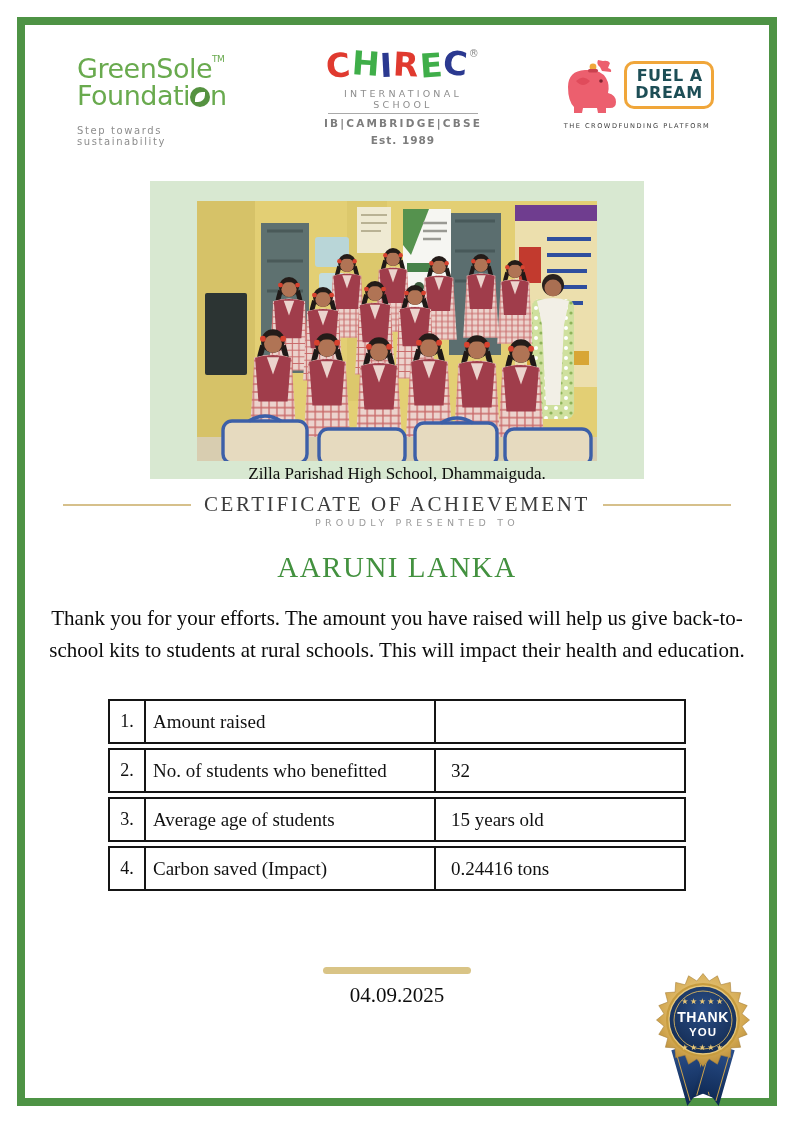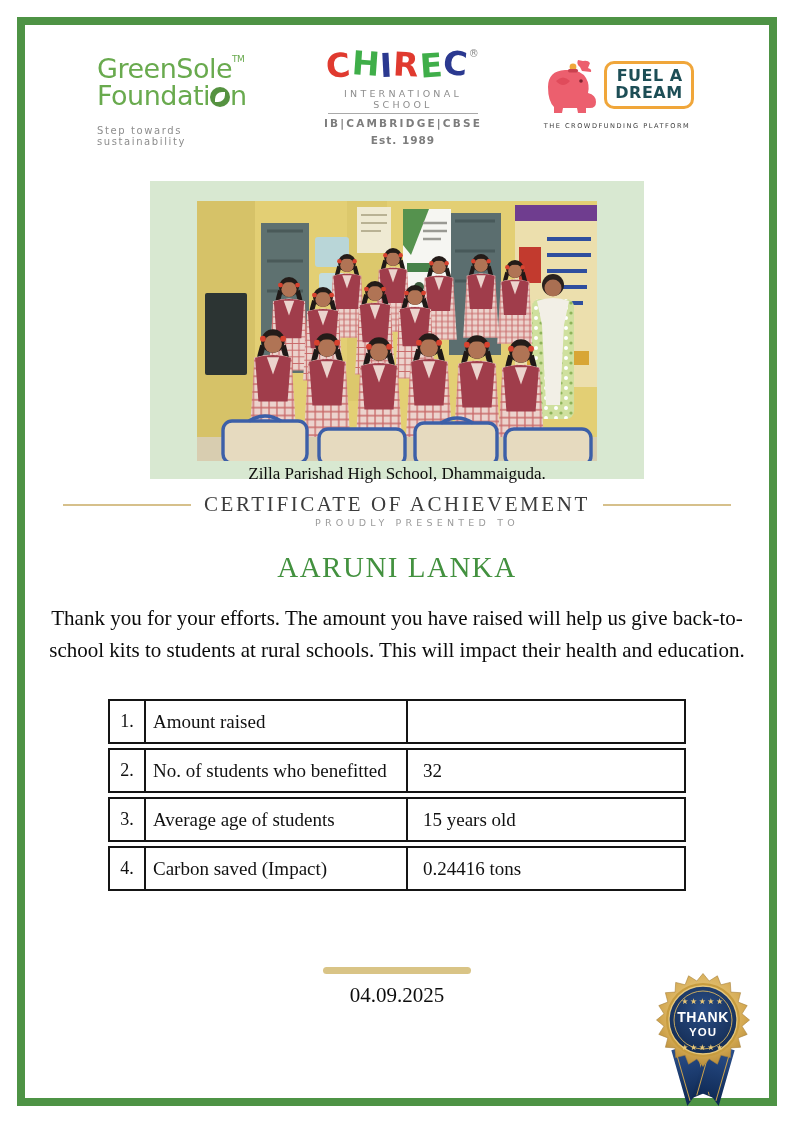--- a/index.html
+++ b/index.html
@@ -9,21 +9,21 @@
     background:#ffffff; overflow:hidden;
     font-family:"Liberation Serif", serif; color:#111;
   }
   .frame {
     position:absolute; left:17px; top:17px; right:17px; bottom:17px;
     border:8px solid #4e9345; z-index:1;
   }
   .content { position:absolute; left:25px; top:25px; right:25px; bottom:25px; text-align:center; z-index:2; }
 
   
-  .logos { margin-top:24px; display:flex; justify-content:center; align-items:flex-start; gap:44px; }
+  .logos { margin-top:24px; display:flex; justify-content:center; align-items:flex-start; gap:64px; }
   .logo-greensole { width:172px; text-align:left; padding-top:6px; }
   .gs-line { font-family:"DejaVu Sans", sans-serif; color:#69aa4e; font-size:27px; line-height:1.0; letter-spacing:-0.5px; }
   .gs-tm { font-size:9px; vertical-align:top; color:#69aa4e; }
   .gs-o { display:inline-block; width:20px; height:20px; background:#559240; border-radius:50%; position:relative; vertical-align:-2px; }
   .gs-o::after { content:""; position:absolute; left:5px; top:5px; width:10px; height:10px; background:#ffffff; border-radius:70% 0 70% 0; }
   .gs-tag { margin-top:16px; font-family:"DejaVu Sans", sans-serif; font-size:10px; letter-spacing:1.6px; color:#8d8d8d; }
 
   .logo-chirec { width:180px; text-align:center; }
   .chirec-word { font-family:"DejaVu Sans", sans-serif; font-weight:bold; font-size:33px; line-height:1; letter-spacing:1px; }
   .chirec-word span { display:inline-block; }
@@ -58,21 +58,21 @@
   .title-rule { width:128px; height:2px; background:#d6c08b; }
   .cert-title { font-size:21px; letter-spacing:2.6px; color:#3c3c3c; }
   .presented { font-family:"DejaVu Sans", sans-serif; font-size:9.5px; letter-spacing:4.2px; color:#9b9b9b;padding-left:40px; }
   .recipient { margin-top:23px; font-size:29px; letter-spacing:1.5px; color:#43913f; }
   .body-text { margin:19px auto 0; width:720px; font-size:21px; line-height:1.5; color:#0b0b0b; }
 
   
   .impact-table { margin:33px auto 0; width:578px; }
   .t-row { display:flex; align-items:stretch; border:2px solid #151515; margin-bottom:4px; height:45px; background:#fff; text-align:left; }
   .t-num { width:36px; border-right:2px solid #151515; display:flex; align-items:center; justify-content:center; font-size:18px; }
-  .t-label { width:262px; border-right:2px solid #151515; display:flex; align-items:center; padding-left:7px; font-size:19px; }
+  .t-label { width:290px; border-right:2px solid #151515; display:flex; align-items:center; padding-left:7px; font-size:19px; }
   .t-value { flex:1; display:flex; align-items:center; padding-left:15px; font-size:19px; }
 
   
   .date-block { margin-top:76px; }
   .date-rule { width:148px; height:7px; background:#d9c486; border-radius:4px; margin:0 auto; }
   .date-text { margin-top:9px; font-size:21px; color:#0d0d0d; }
 
   .badge { position:absolute; left:643px; top:958px; width:120px; height:152px; z-index:6; }
   .badge text { text-anchor:middle; }
   .badge .b-star { font-size:8px; fill:#e9c878; letter-spacing:1.5px; font-family:"DejaVu Sans", sans-serif; }

